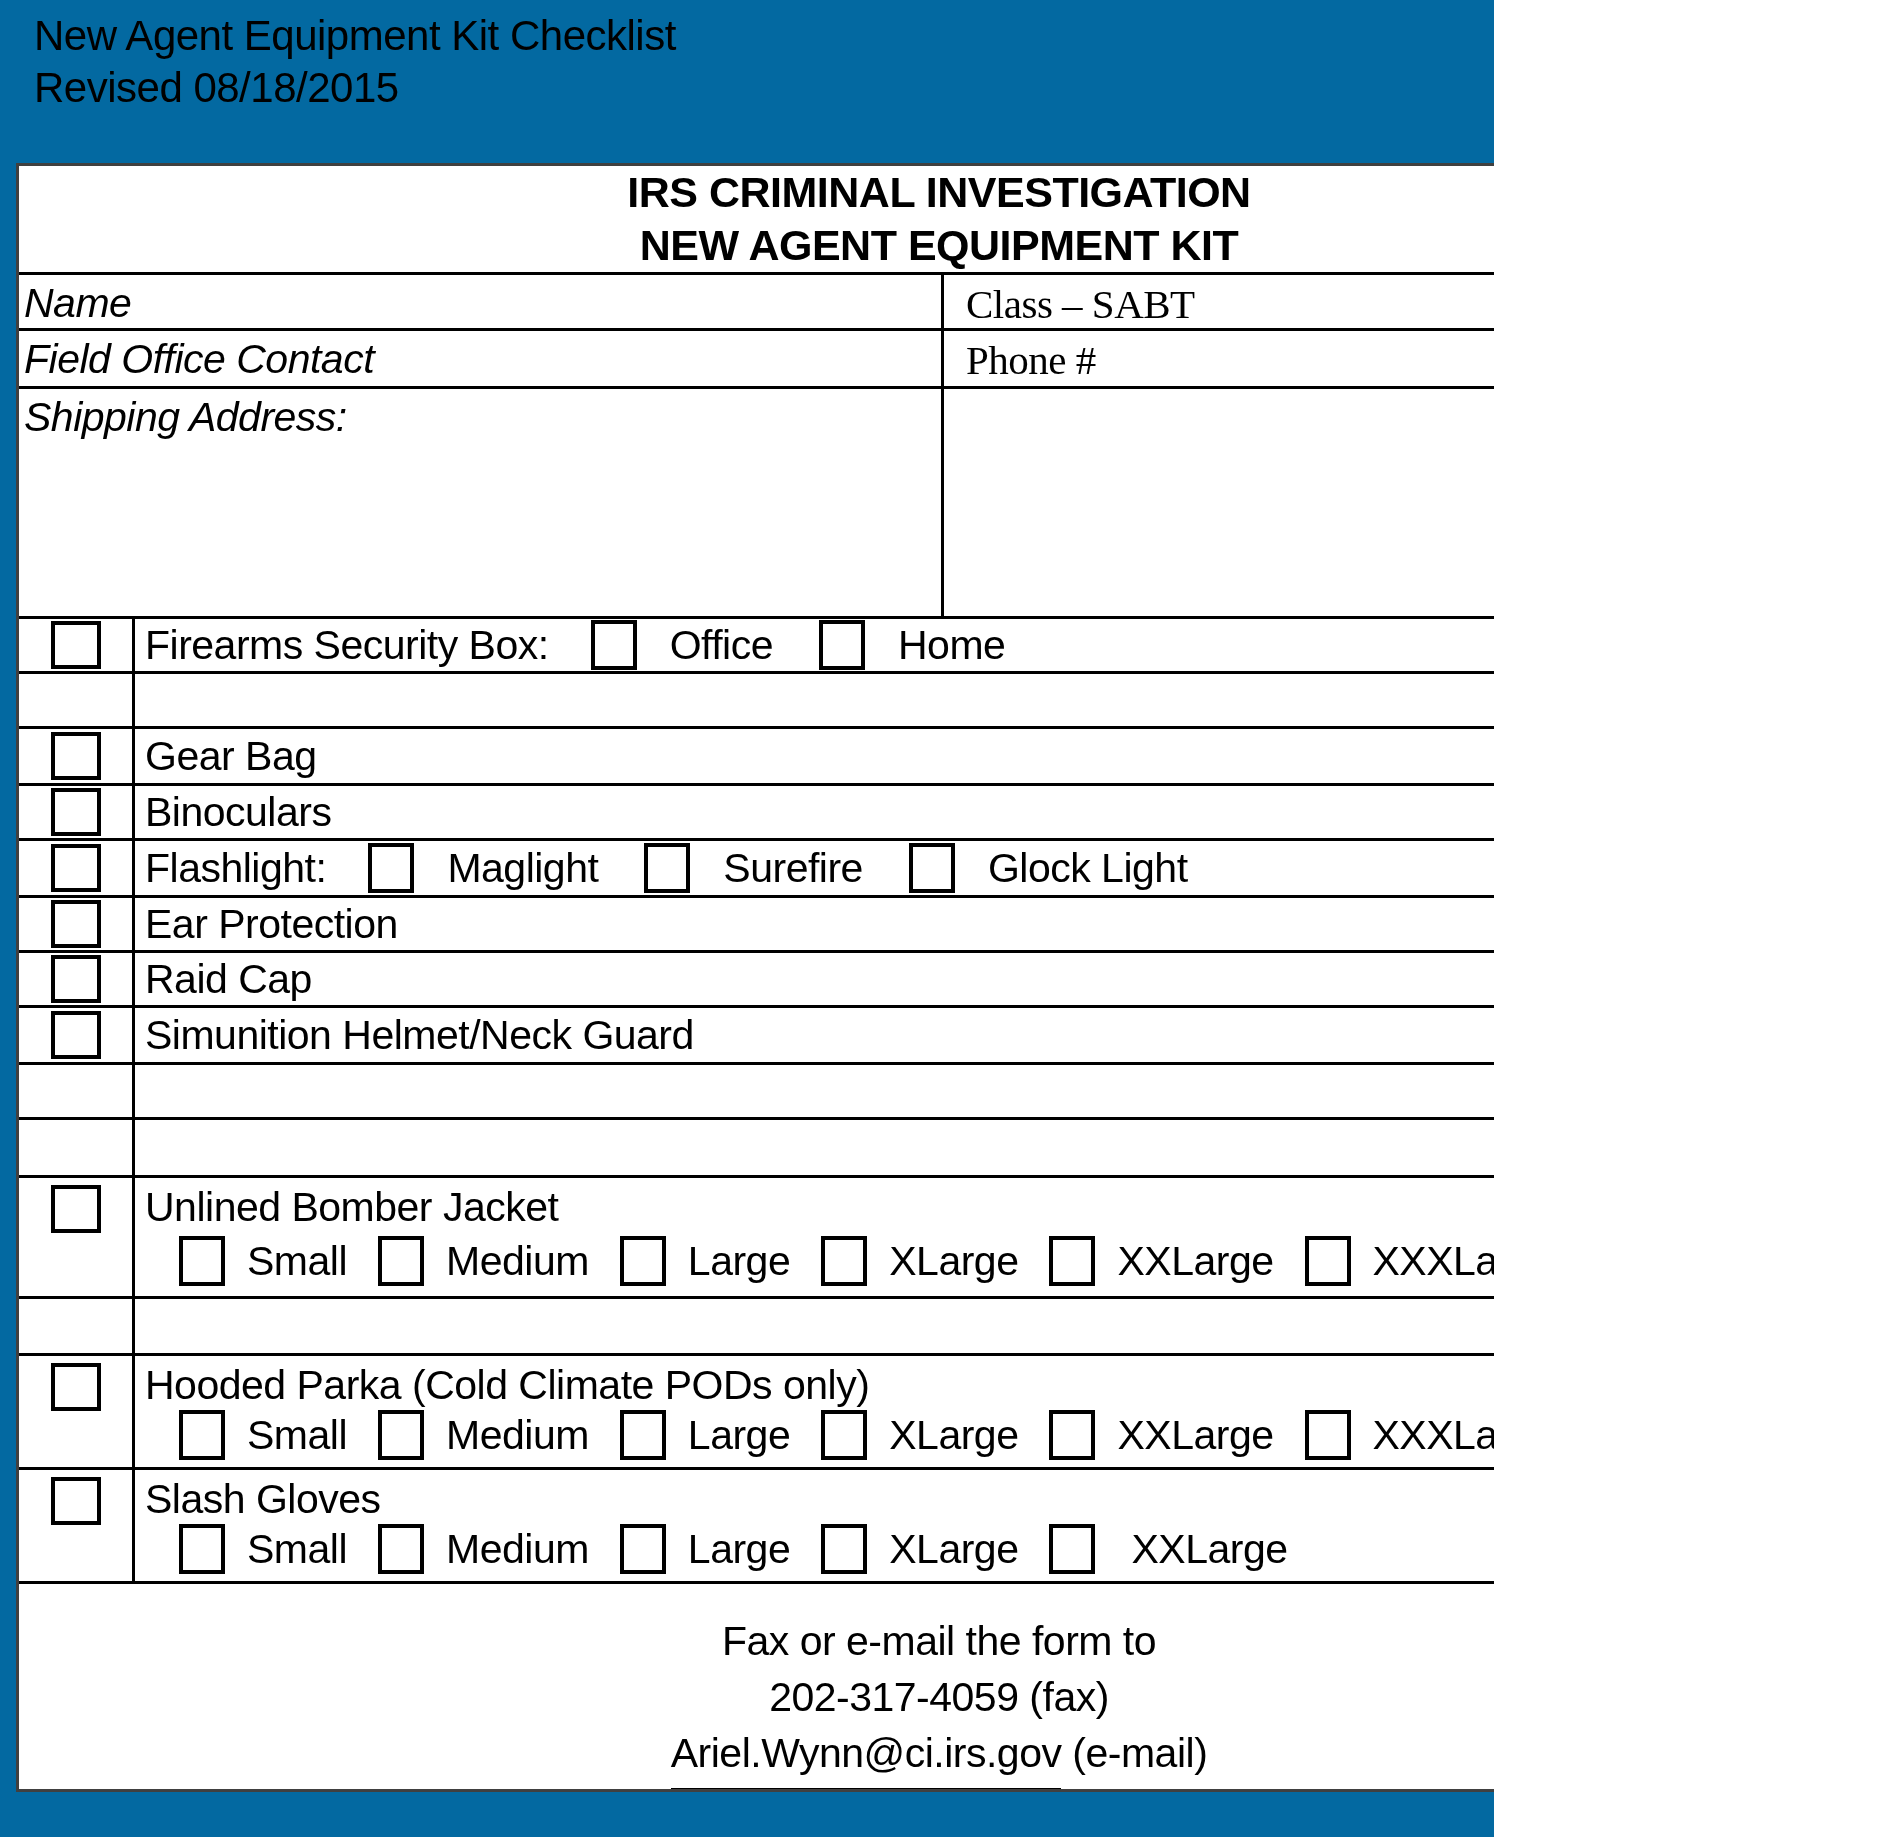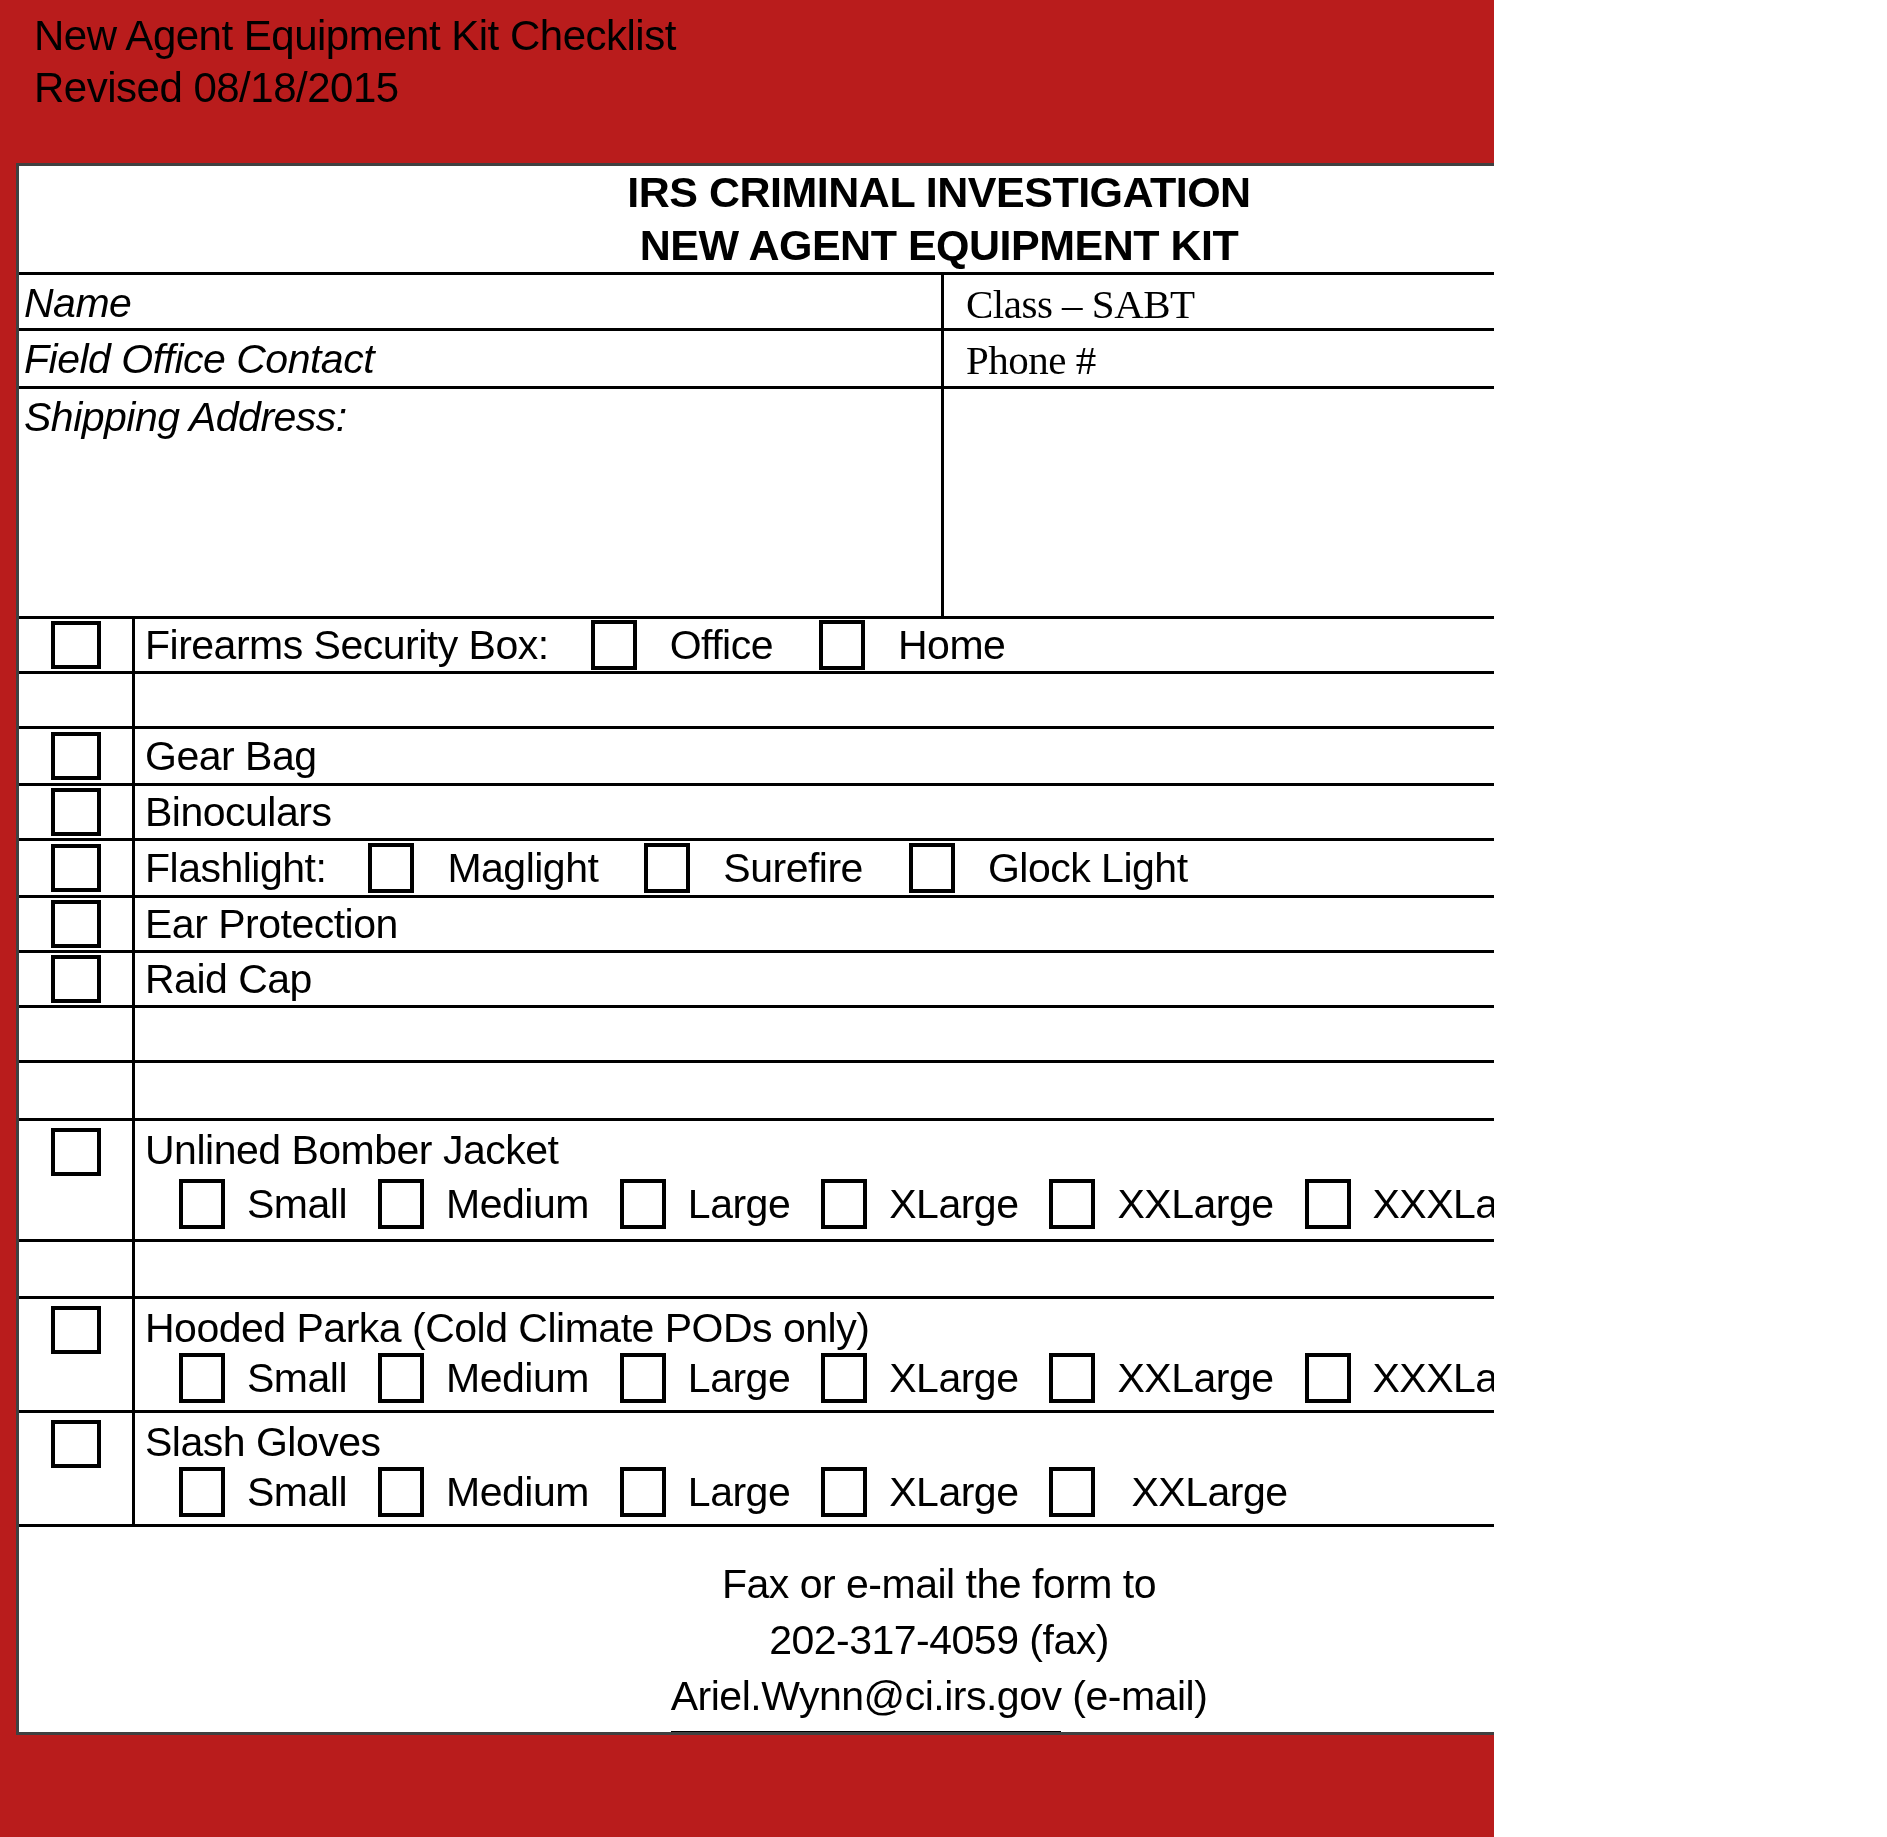--- a/index.html
+++ b/index.html
@@ -6,21 +6,21 @@
     margin: 0;
     padding: 0;
     background: #ffffff;
     color: #000000;
     font-family: "Liberation Sans", sans-serif;
   }
   .page {
     position: relative;
     width: 1494px;
     height: 1837px;
-    background: #b91c1c;
+    background: #0369a1;
     overflow: hidden;
   }
   
   .doc-header {
     position: absolute;
     left: 34px;
     top: 10px;
     font-size: 42px;
     line-height: 52px;
     letter-spacing: -0.5px;
@@ -282,20 +282,28 @@
 
     <div class="row item-row h55">
       <div class="cb-col">
         <span class="cb"></span>
       </div>
       <div class="content">
         <span>Raid Cap</span>
       </div>
     </div>
 
+    <div class="row item-row h57i">
+      <div class="cb-col">
+        <span class="cb"></span>
+      </div>
+      <div class="content">
+        <span>Simunition Helmet/Neck Guard</span>
+      </div>
+    </div>
 
     <div class="row item-row h55">
       <div class="cb-col"></div>
       <div class="content"></div>
     </div>
     <div class="row item-row h58">
       <div class="cb-col"></div>
       <div class="content"></div>
     </div>
 

